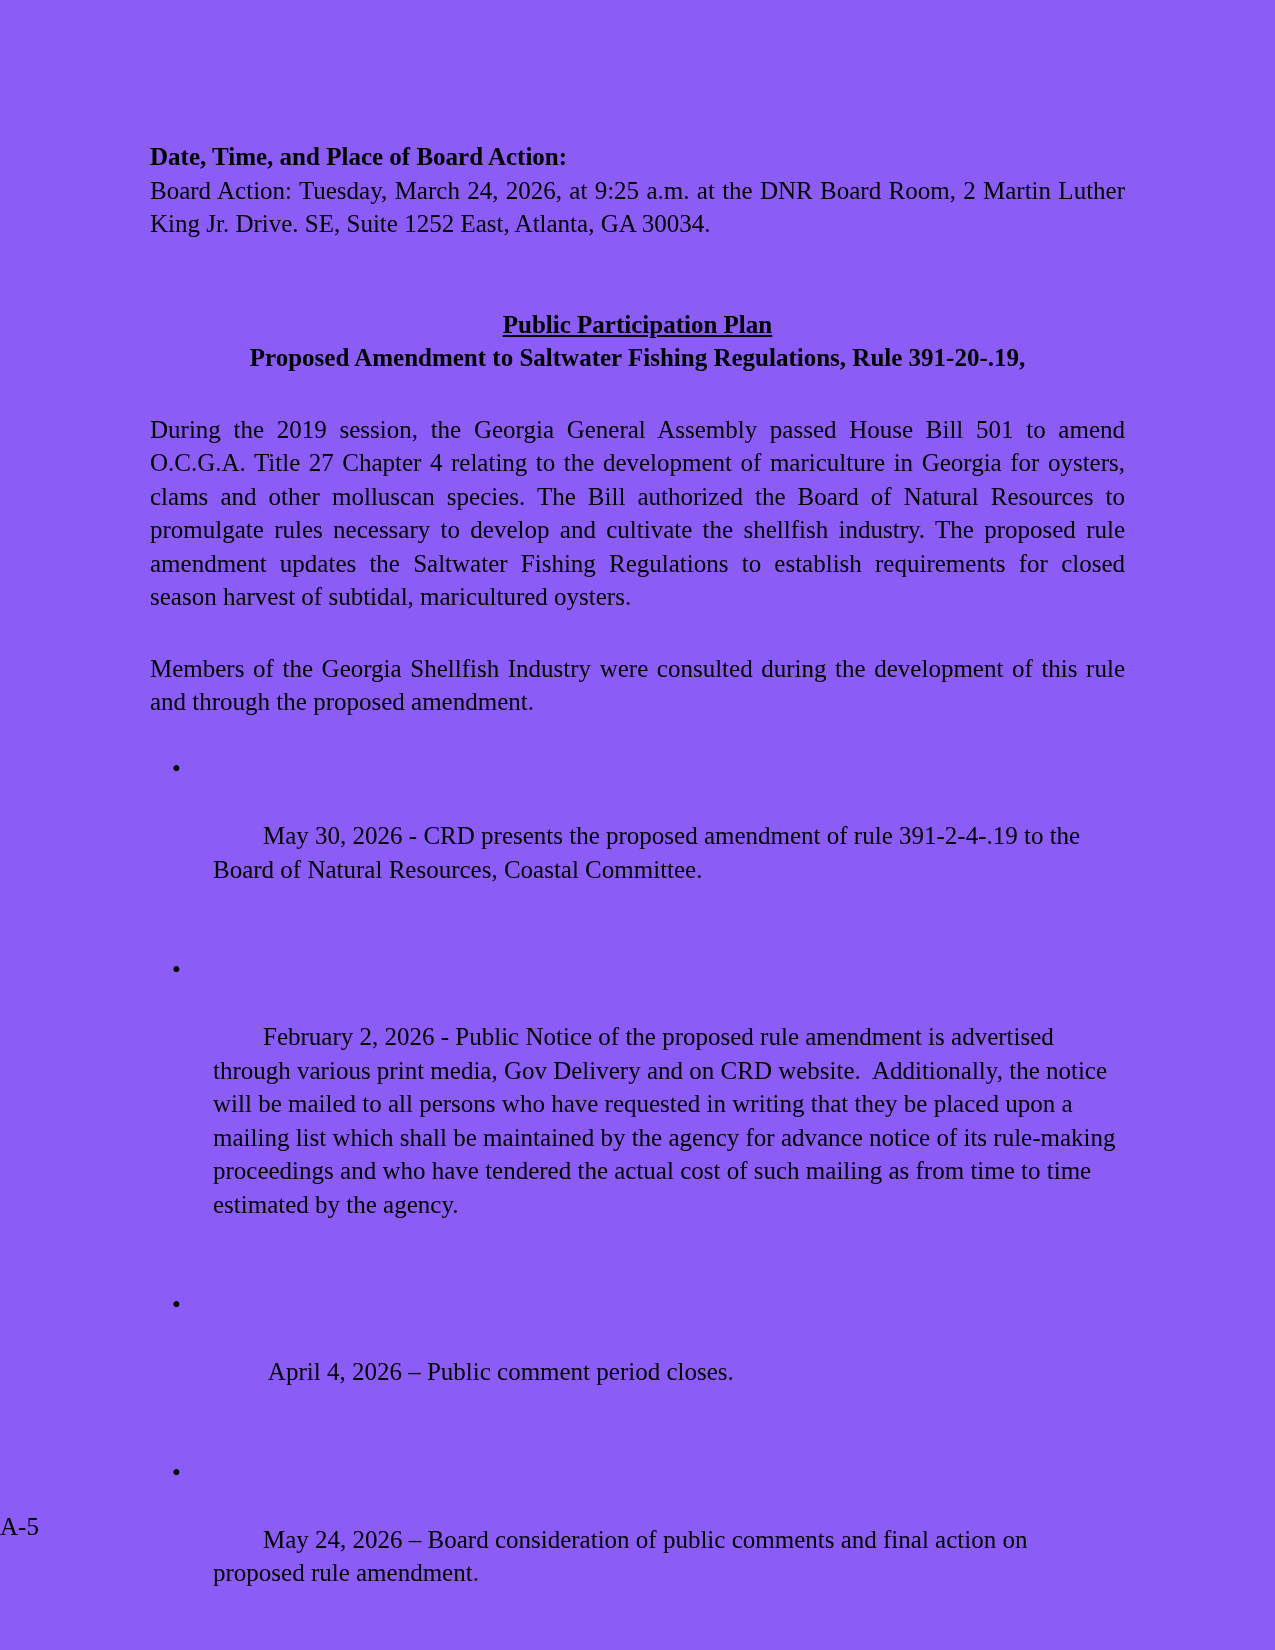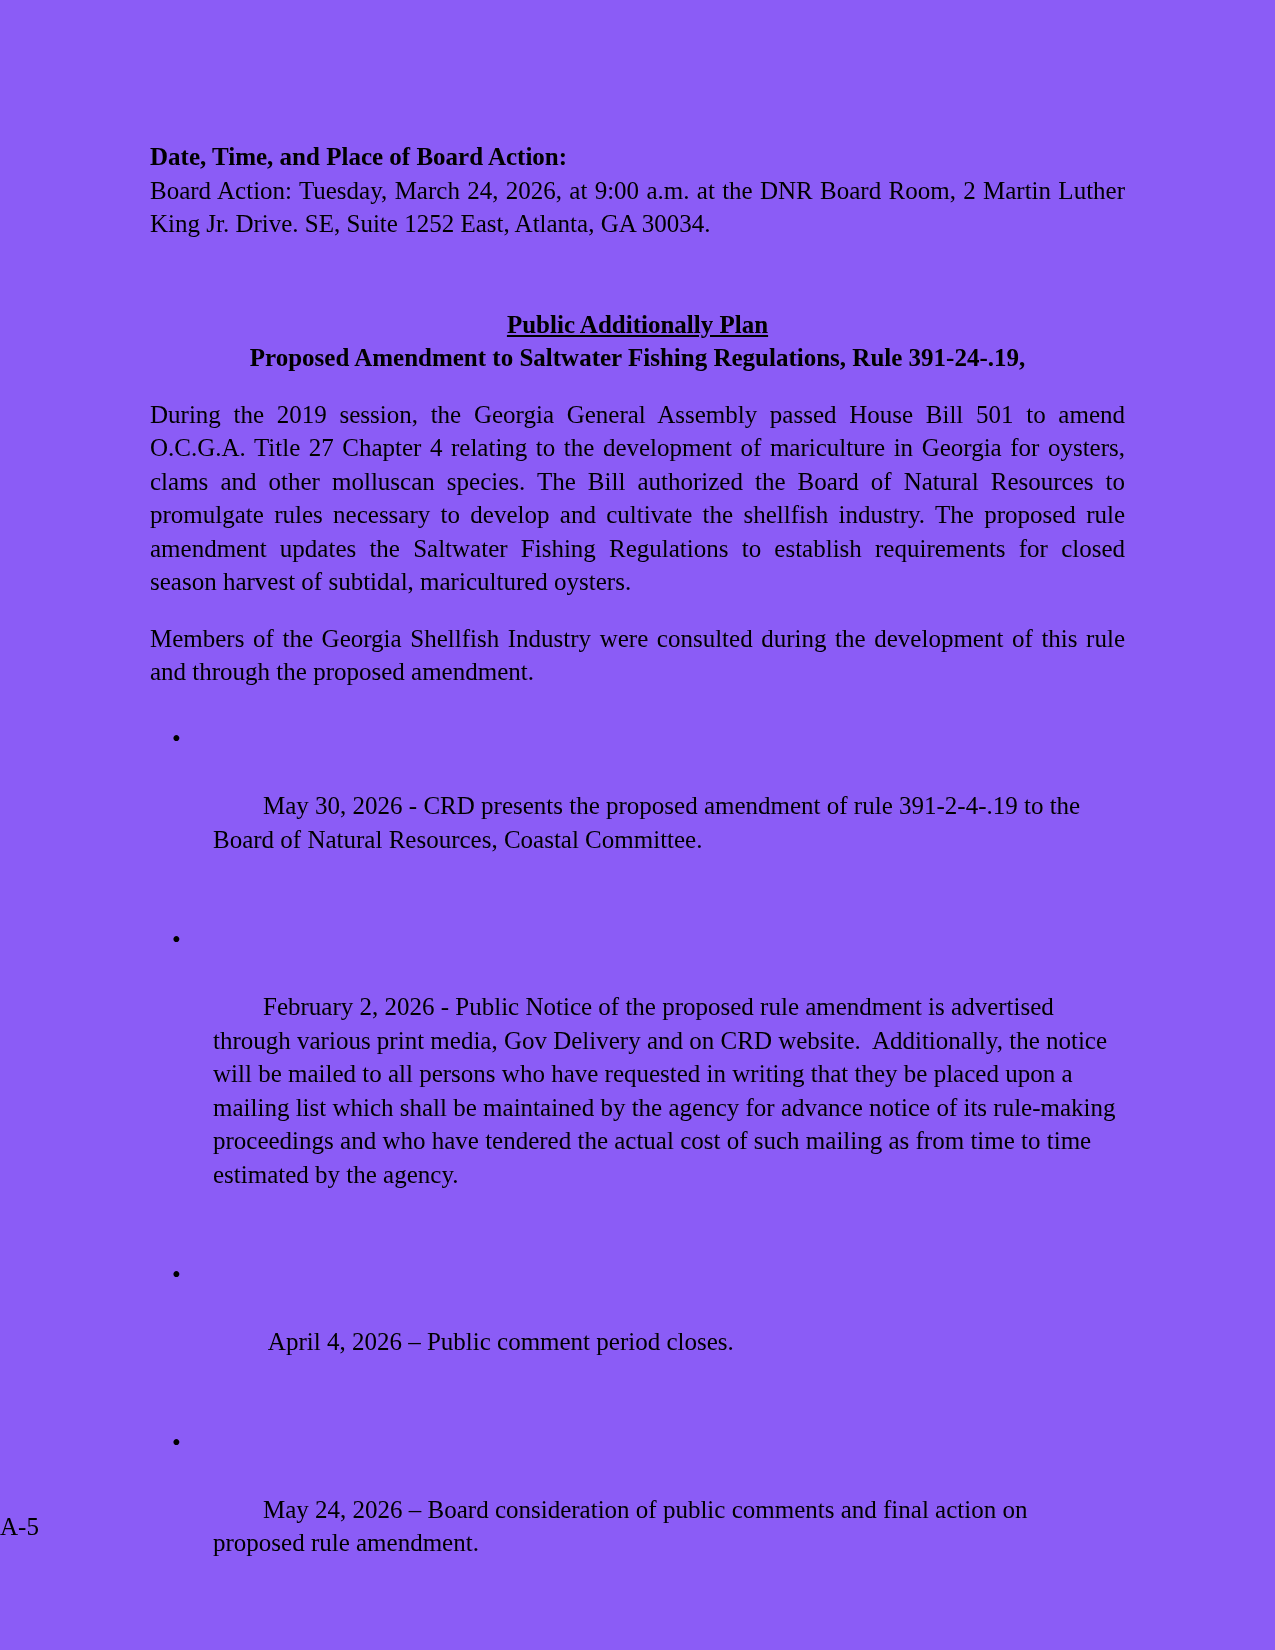--- a/index.html
+++ b/index.html
@@ -23,21 +23,21 @@
   }
   .board-heading { font-weight: bold; }
   .board-body { text-align: justify; }
   .headings {
     margin-top: 67px;
     text-align: center;
     font-weight: bold;
   }
   .title-underline { text-decoration: underline; }
   .para {
-    margin-top: 23px;
+    margin-top: 38px;
     text-align: justify;
   }
   .timeline {
     list-style: none;
     margin: 33.5px 0 0 0;
     padding: 0;
   }
   .timeline li {
     position: relative;
     padding-left: 63px;
@@ -60,28 +60,28 @@
   }
 </style>
 </head>
 <body>
 
 <div class="page">
   <div class="content">
 
     <div>
       <div class="board-heading">Date, Time, and Place of Board Action:</div>
-      <div class="board-body">Board Action: Tuesday, March 24, 2026, at 9:00 a.m. at the DNR Board Room, 2 Martin Luther King Jr. Drive. SE, Suite 1252 East, Atlanta, GA 30034.</div>
+      <div class="board-body">Board Action: Tuesday, March 24, 2026, at 9:25 a.m. at the DNR Board Room, 2 Martin Luther King Jr. Drive. SE, Suite 1252 East, Atlanta, GA 30034.</div>
     </div>
 
     <div class="headings">
       <div>
-        <span class="title-underline">Public Additionally Plan</span>
+        <span class="title-underline">Public Participation Plan</span>
       </div>
-      <div>Proposed Amendment to Saltwater Fishing Regulations, Rule 391-24-.19,</div>
+      <div>Proposed Amendment to Saltwater Fishing Regulations, Rule 391-20-.19,</div>
     </div>
 
     <div class="para">During the 2019 session, the Georgia General Assembly passed House Bill 501 to amend O.C.G.A. Title 27 Chapter 4 relating to the development of mariculture in Georgia for oysters, clams and other molluscan species. The Bill authorized the Board of Natural Resources to promulgate rules necessary to develop and cultivate the shellfish industry. The proposed rule amendment updates the Saltwater Fishing Regulations to establish requirements for closed season harvest of subtidal, maricultured oysters.</div>
 
     <div class="para">Members of the Georgia Shellfish Industry were consulted during the development of this rule and through the proposed amendment.</div>
 
     <ul class="timeline">
       <li>
         <span class="bullet">•</span>
         <span>May 30, 2026 - CRD presents the proposed amendment of rule 391-2-4-.19 to the Board of Natural Resources, Coastal Committee.</span>

